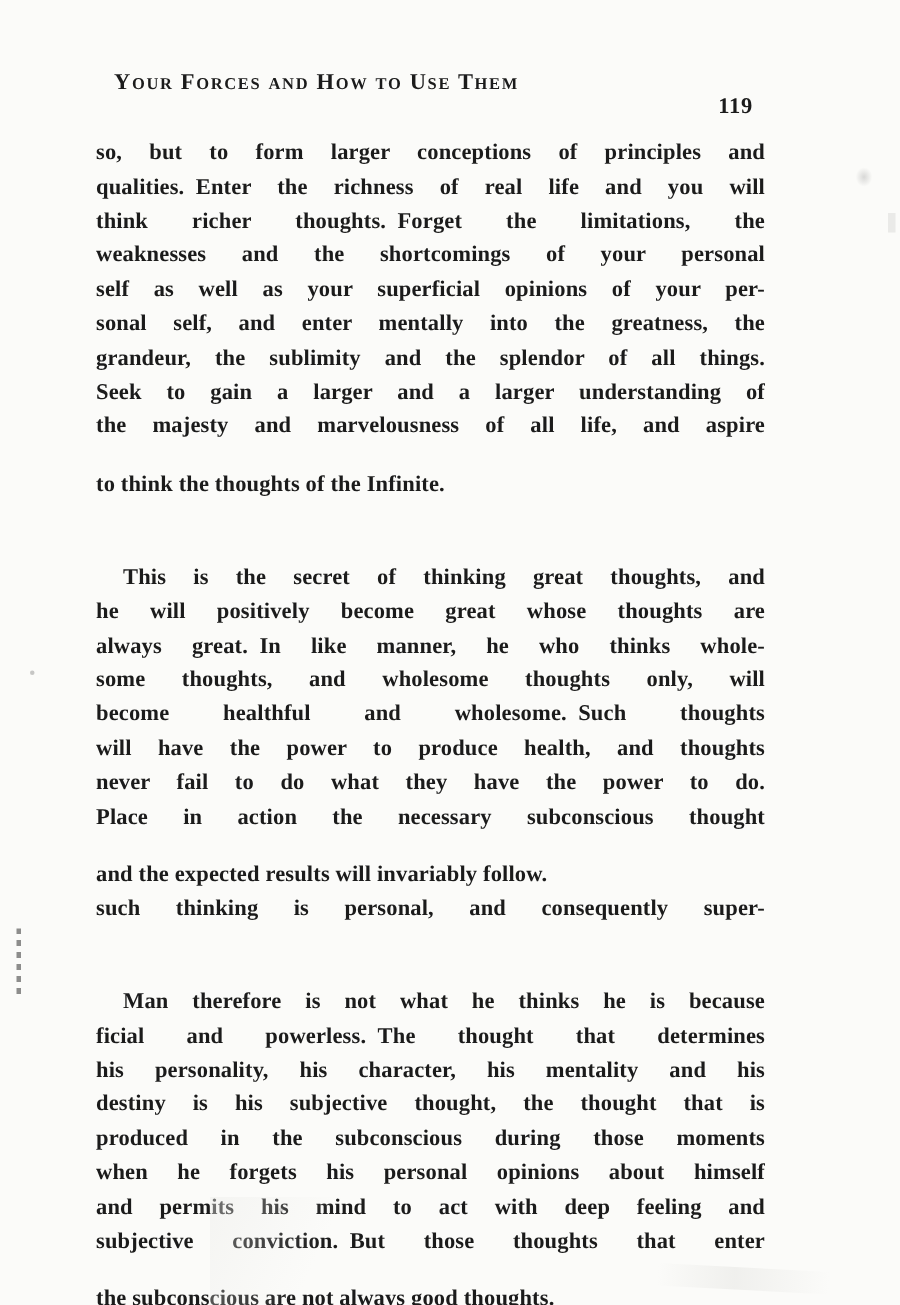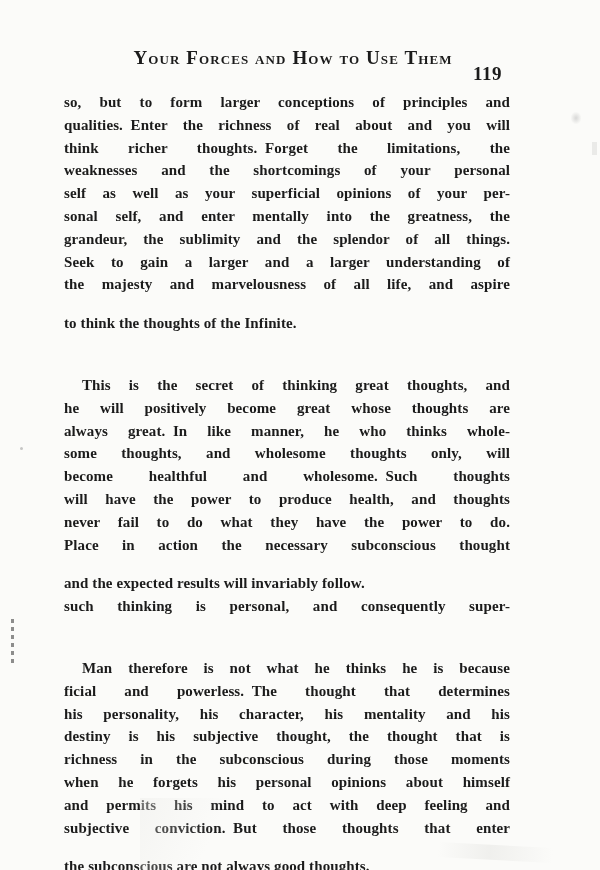--- a/index.html
+++ b/index.html
@@ -16,23 +16,22 @@
     font-family: "Liberation Serif", "DejaVu Serif", serif;
     color: #1b1b1b;
   }
   
   .header {
     position: absolute;
     top: 47px;
     left: 64px;
     width: 446px;
     height: 22px;
-    text-align: center;
     font-weight: 700;
-    font-size: 19px;
+    font-size: 15px;
     letter-spacing: 1.1px;
   }
   .header-title {
     font-variant: small-caps;
     padding-left: 12px;
   }
   .page-number {
     position: absolute;
     right: 8px;
     top: 16px;
@@ -129,21 +128,21 @@
 
 <div class="page">
 
   <div class="header">
     <span class="header-title">Your Forces and How to Use Them</span>
     <span class="page-number">119</span>
   </div>
 
   <div class="text-column">
       <div class="line">so, but to form larger conceptions of principles and</div>
-      <div class="line">qualities. Enter the richness of real about and you will</div>
+      <div class="line">qualities. Enter the richness of real life and you will</div>
       <div class="line">think richer thoughts. Forget the limitations, the</div>
       <div class="line">weaknesses and the shortcomings of your personal</div>
       <div class="line">self as well as your superficial opinions of your per-</div>
       <div class="line">sonal self, and enter mentally into the greatness, the</div>
       <div class="line">grandeur, the sublimity and the splendor of all things.</div>
       <div class="line">Seek to gain a larger and a larger understanding of</div>
       <div class="line">the majesty and marvelousness of all life, and aspire</div>
       <div class="line para-end">to think the thoughts of the Infinite.</div>
       <div class="line indent">This is the secret of thinking great thoughts, and</div>
       <div class="line">he will positively become great whose thoughts are</div>
@@ -152,21 +151,21 @@
       <div class="line">become healthful and wholesome. Such thoughts</div>
       <div class="line">will have the power to produce health, and thoughts</div>
       <div class="line">never fail to do what they have the power to do.</div>
       <div class="line">Place in action the necessary subconscious thought</div>
       <div class="line para-end">and the expected results will invariably follow.</div>
       <div class="line">such thinking is personal, and consequently super-</div>
       <div class="line indent">Man therefore is not what he thinks he is because</div>
       <div class="line">ficial and powerless. The thought that determines</div>
       <div class="line">his personality, his character, his mentality and his</div>
       <div class="line">destiny is his subjective thought, the thought that is</div>
-      <div class="line">richness in the subconscious during those moments</div>
+      <div class="line">produced in the subconscious during those moments</div>
       <div class="line">when he forgets his personal opinions about himself</div>
       <div class="line">and permits his mind to act with deep feeling and</div>
       <div class="line">subjective conviction. But those thoughts that enter</div>
       <div class="line para-end">the subconscious are not always good thoughts.</div>
     </div>
 
   <div class="artifact edge-dashes"></div>
   <div class="artifact smudge-top-right"></div>
   <div class="artifact tick-right-edge"></div>
   <div class="artifact speck-a"></div>

